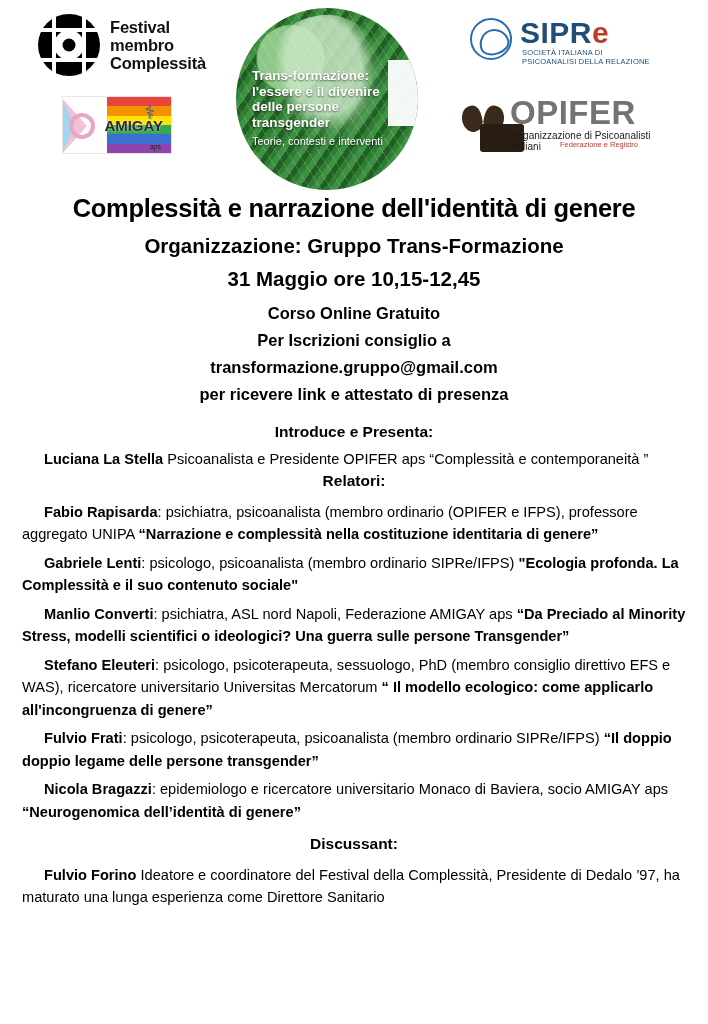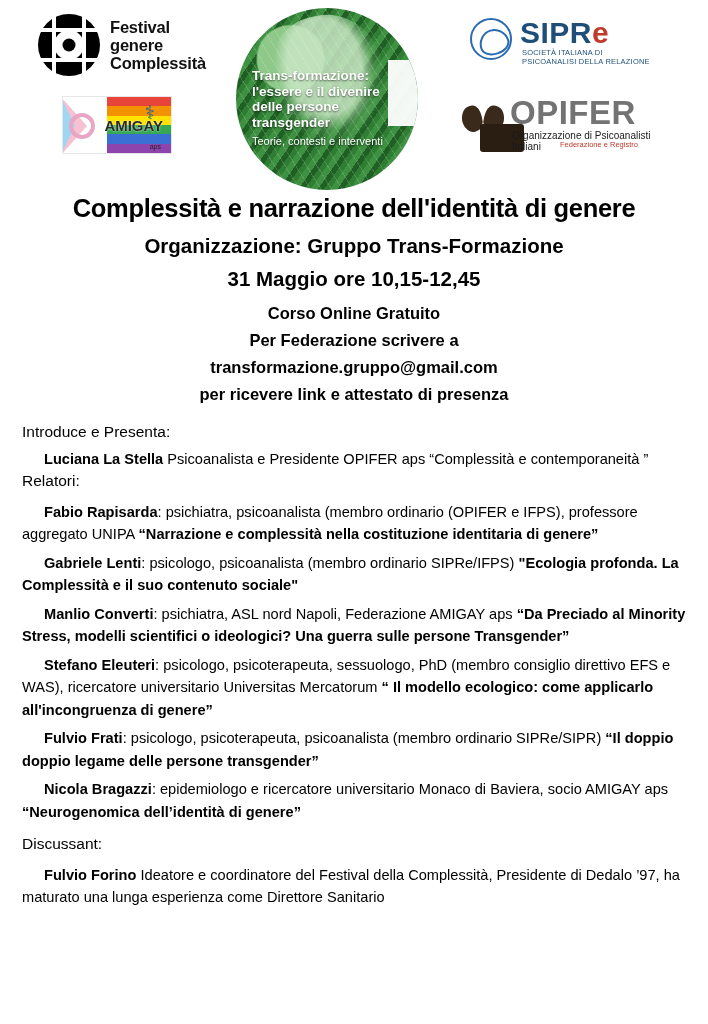--- a/index.html
+++ b/index.html
@@ -352,22 +352,22 @@
   }
 
   
   .body {
     margin-top: 16px;
     padding: 0 22px 0 22px;
     font-size: 14.6px;
     line-height: 22.5px;
   }
   .section-head {
-    text-align: left;
-    font-weight: normal;
+    text-align: center;
+    font-weight: bold;
     font-size: 15.5px;
     margin: 0 0 2px 0;
   }
   .section-head.inline-relatori {
     margin-top: 0;
   }
   p.entry {
     margin: 0 0 0 0;
     padding: 6px 0 0 0;
     text-indent: 22px;
@@ -387,21 +387,21 @@
       <div class="fest-mark">
         <div class="fest-bars">
           <i class="h1"></i>
             <i class="h2"></i>
             <i class="v1"></i>
             <i class="v2"></i>
         </div>
       </div>
       <div class="fest-text">
         <div>Festival</div>
-        <div>genere</div>
+        <div>membro</div>
         <div>Complessità</div>
       </div>
     </div>
 
     <div class="amigay">
       <div class="chev">
         <div class="tri"></div>
         <div class="tri2"></div>
       </div>
       <div class="ring"></div>
@@ -439,42 +439,42 @@
       <div class="sub1">Organizzazione di Psicoanalisti Italiani</div>
       <div class="sub2">Federazione e Registro</div>
     </div>
   </div>
 
   <div class="titles">
     <div class="title-main">Complessità e narrazione dell'identità di genere</div>
     <div class="title-org">Organizzazione: Gruppo Trans-Formazione</div>
     <div class="title-date">31 Maggio ore 10,15-12,45</div>
     <div class="title-course">Corso Online Gratuito</div>
-    <div class="title-sub">Per Federazione scrivere a</div>
+    <div class="title-sub">Per Iscrizioni consiglio a</div>
     <div class="title-mail">transformazione.gruppo@gmail.com</div>
     <div class="title-note">per ricevere link e attestato di presenza</div>
   </div>
 
   <div class="body">
 
     <div class="section-head">Introduce e Presenta:</div>
 
     <p class="entry first"><b>Luciana La Stella</b><span> Psicoanalista e  Presidente OPIFER aps </span><span>“Complessità e contemporaneità ”</span></p>
 
     <div class="section-head inline-relatori">Relatori:</div>
 
     <p class="entry"><b>Fabio Rapisarda</b><span>: psichiatra, psicoanalista (membro ordinario (OPIFER e IFPS), professore aggregato UNIPA </span><b class="bq">“Narrazione e complessità nella costituzione identitaria di genere”</b></p>
 
     <p class="entry"><b>Gabriele Lenti</b><span>: psicologo, psicoanalista (membro ordinario SIPRe/IFPS) </span><b class="bq">"Ecologia profonda. La Complessità e il suo contenuto sociale"</b></p>
 
     <p class="entry"><b>Manlio Converti</b><span>: psichiatra, ASL nord Napoli, Federazione AMIGAY aps </span><b class="bq">“Da Preciado al Minority Stress, modelli scientifici o ideologici? Una guerra sulle persone Transgender”</b></p>
 
     <p class="entry"><b>Stefano Eleuteri</b><span>: psicologo, psicoterapeuta, sessuologo, PhD (membro consiglio direttivo EFS e WAS), ricercatore universitario Universitas Mercatorum </span><b class="bq">“ Il modello ecologico: come applicarlo all'incongruenza di genere”</b></p>
 
-    <p class="entry"><b>Fulvio Frati</b><span>: psicologo, psicoterapeuta, psicoanalista (membro ordinario SIPRe/SIPR) </span><b class="bq">“Il doppio doppio legame delle persone transgender”</b></p>
+    <p class="entry"><b>Fulvio Frati</b><span>: psicologo, psicoterapeuta, psicoanalista (membro ordinario SIPRe/IFPS) </span><b class="bq">“Il doppio doppio legame delle persone transgender”</b></p>
 
     <p class="entry"><b>Nicola Bragazzi</b><span>: epidemiologo e ricercatore universitario Monaco di Baviera, socio AMIGAY aps </span><b class="bq">“Neurogenomica dell’identità di genere”</b></p>
 
     <div class="section-head" style="margin-top:10px">Discussant:</div>
 
     <p class="entry"><b>Fulvio Forino</b><span> Ideatore e coordinatore del Festival della Complessità, Presidente di Dedalo ’97, ha maturato una lunga esperienza come Direttore Sanitario</span></p>
   </div>
 
 </div>
 

